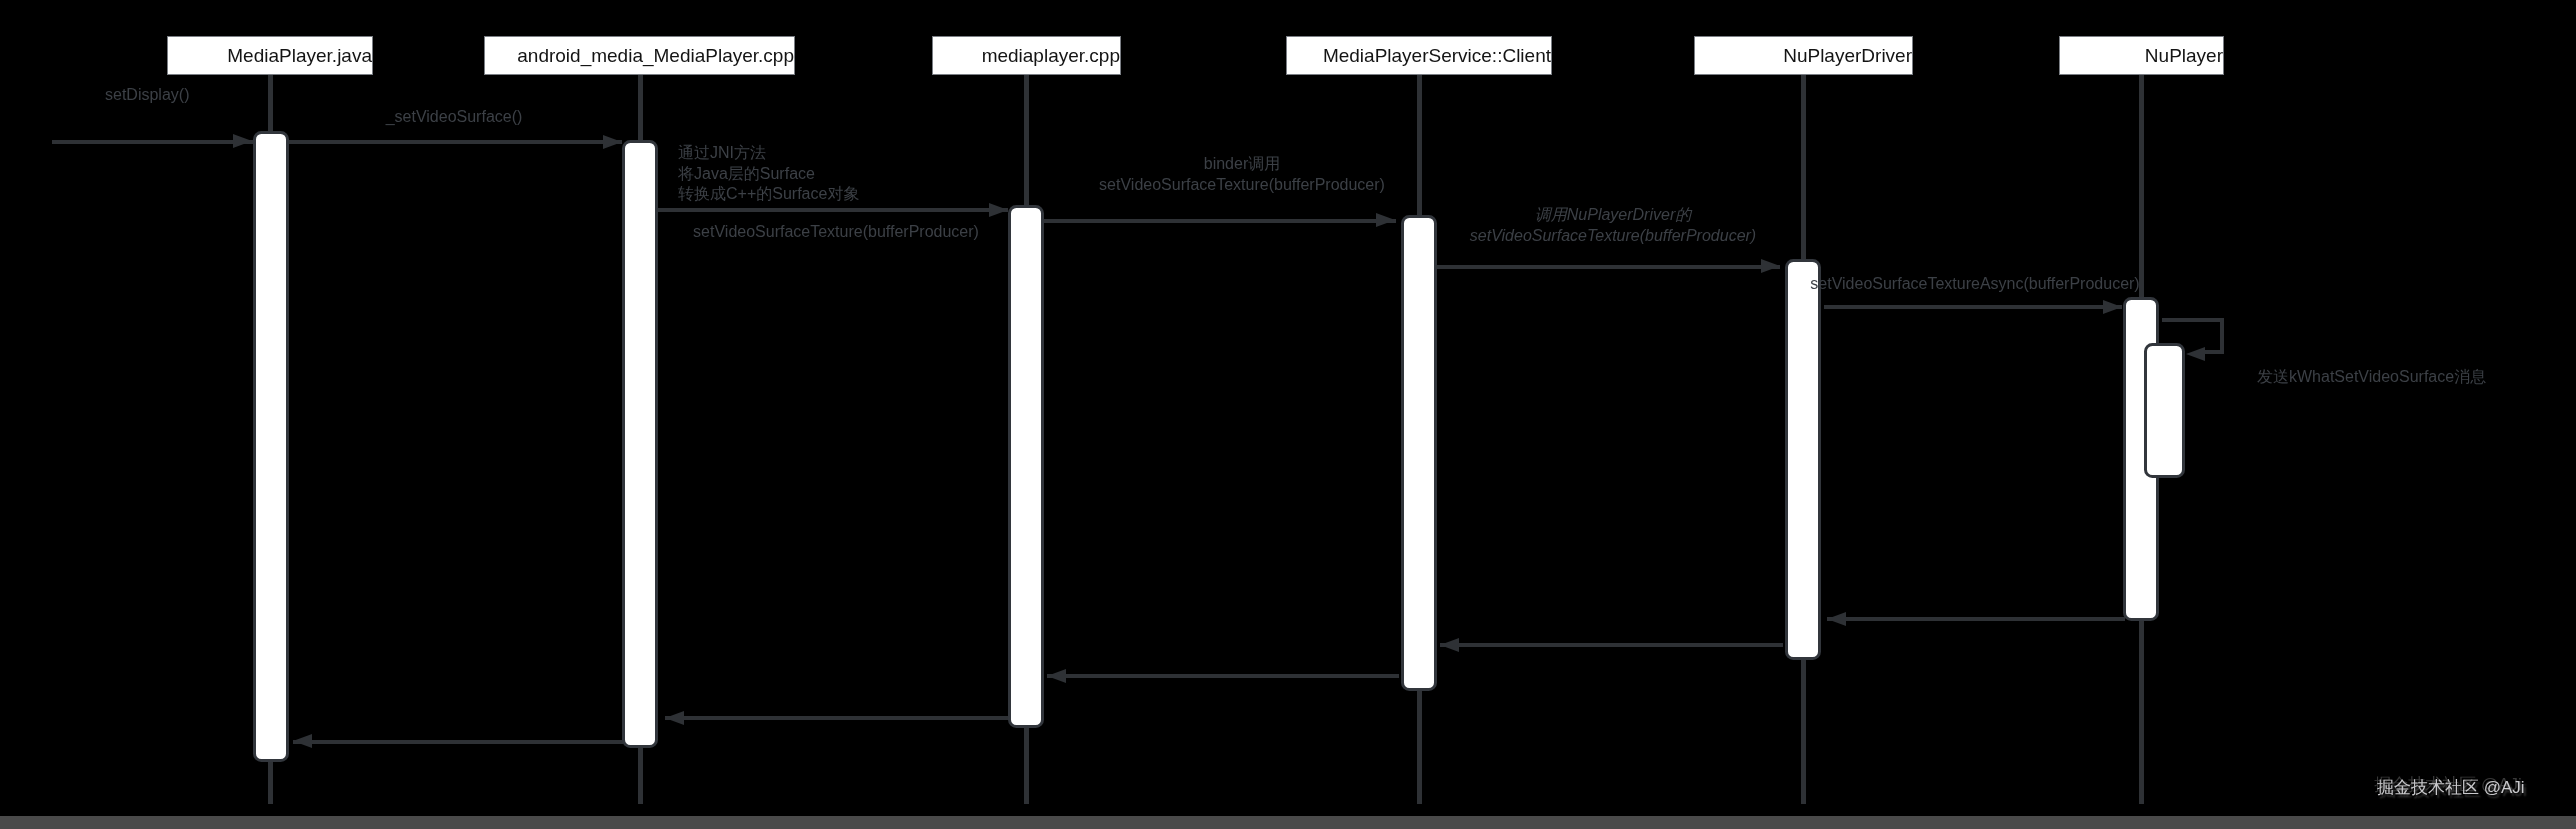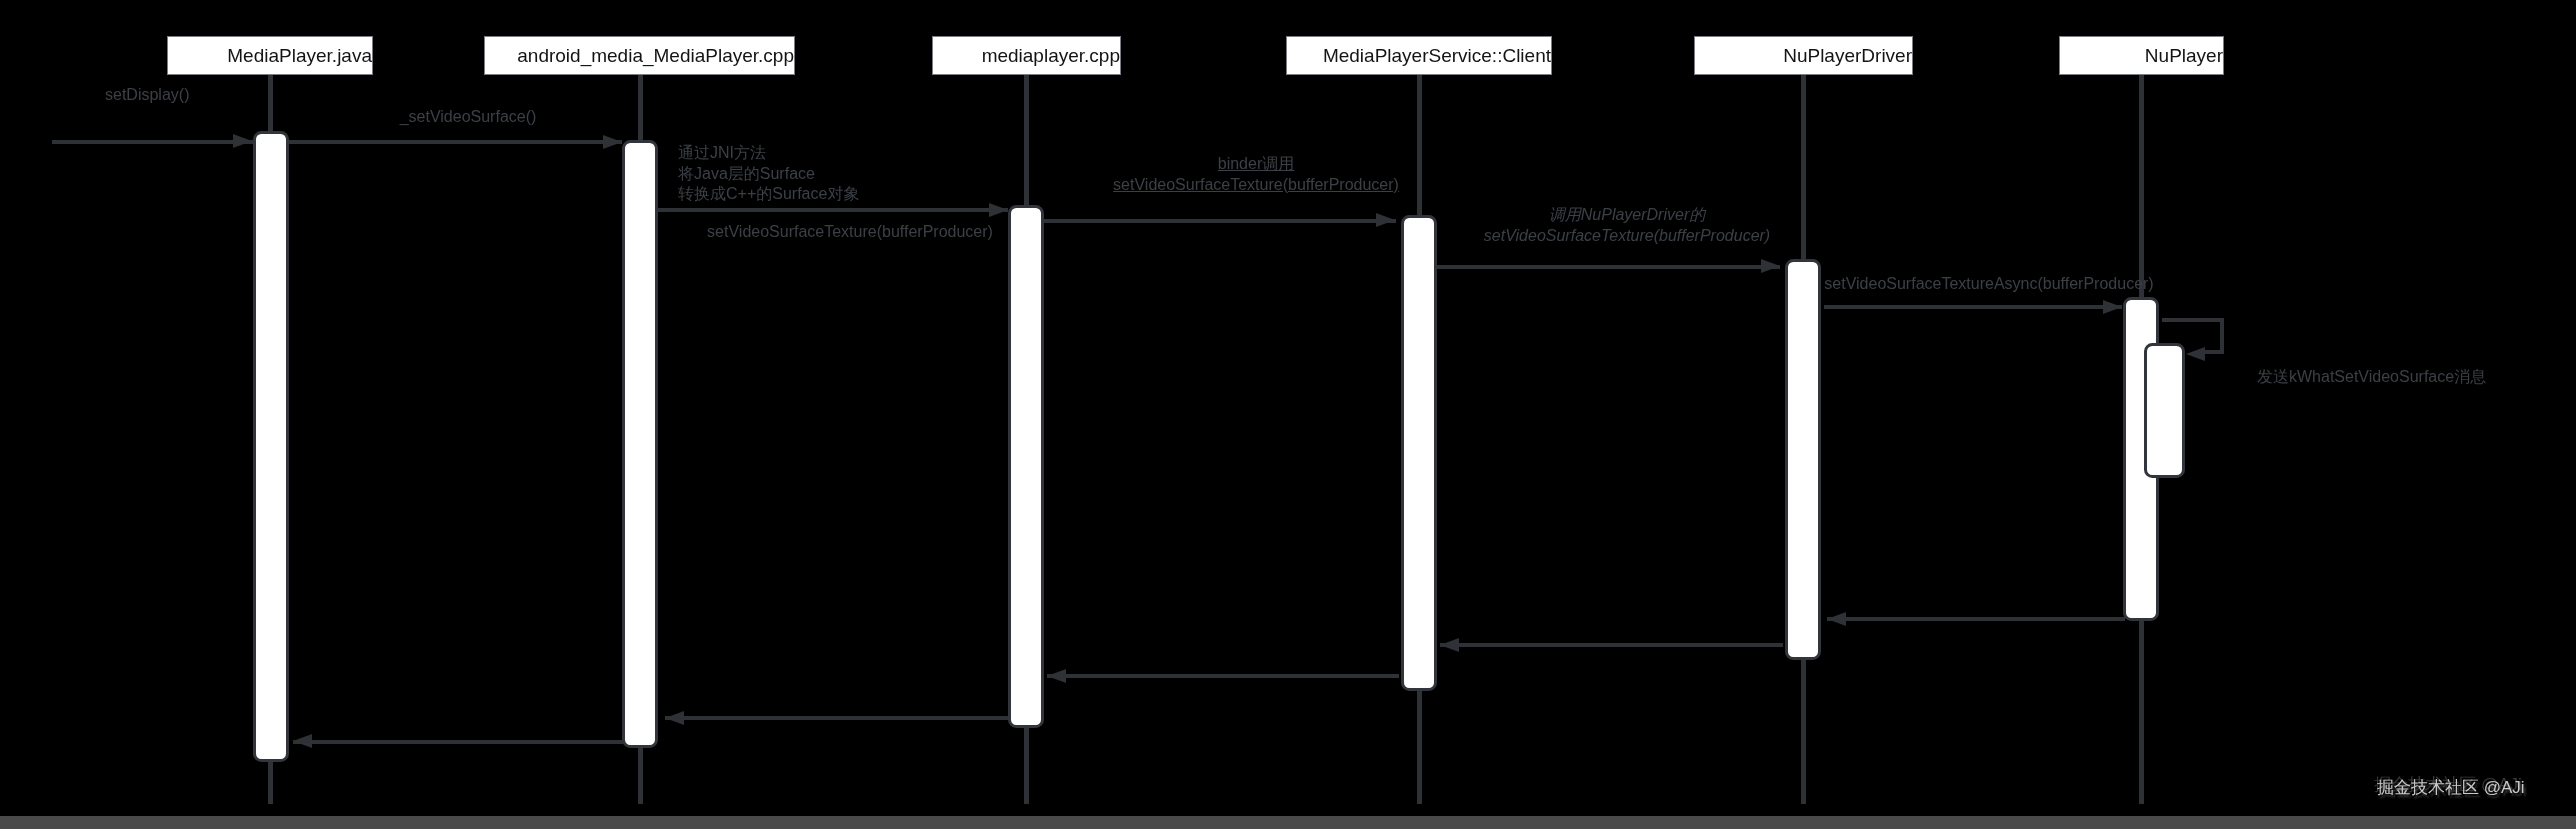--- a/index.html
+++ b/index.html
@@ -15,21 +15,21 @@
         border:3.4px solid var(--barborder,#32363c);box-sizing:border-box;
         border-radius:8.3px;z-index:3;}
   .aline{position:absolute;height:4.1px;background:var(--line,#2e3135);z-index:2;}
   .seg{position:absolute;background:var(--line,#2e3135);z-index:2;}
   .ahead-right{position:absolute;width:0;height:0;border-top:7.6px solid transparent;
         border-bottom:7.6px solid transparent;border-left:19px solid var(--line,#2e3135);z-index:2;}
   .ahead-left{position:absolute;width:0;height:0;border-top:7.6px solid transparent;
         border-bottom:7.6px solid transparent;border-right:19px solid var(--line,#2e3135);z-index:2;}
   .mlabel{position:absolute;font-size:16px;line-height:20.6px;color:var(--labeltext,#3c4046);
         white-space:nowrap;z-index:4;}
-  .mlabel.center{transform:translateX(-50%);text-align:center;margin-left:14px;}
+  .mlabel.center{transform:translateX(-50%);text-align:center;}
   #watermark{position:absolute;left:2377px;top:776px;font-size:17px;
         color:var(--wm,#c9c9cc);white-space:nowrap;z-index:6;
         text-shadow:2.1px 2.8px 2.1px #3a3a3a,-2.8px -3.4px 0 rgba(160,160,160,0.35);}
   #bottom-bar{position:absolute;left:0;bottom:0;width:2576px;height:13.8px;
         background:var(--bbar,#4a4a4a);z-index:7;}
 </style>
 </head>
 <body>
 
 <div id="stage">
@@ -80,21 +80,21 @@
       <div class="mlabel" style="left: 678px; top: 143px;">
         <div>通过JNI方法</div>
         <div>将Java层的Surface</div>
         <div>转换成C++的Surface对象</div>
       </div>
       <div class="mlabel center" style="left: 836px; top: 222px;">
         <div>setVideoSurfaceTexture(bufferProducer)</div>
       </div>
       <div class="aline" style="left: 1044px; top: 219px; width: 352px;"></div>
       <div class="ahead-right" style="left: 1376px; top: 213px;"></div>
-      <div class="mlabel center" style="left: 1242px; top: 154px; text-decoration: underline;">
+      <div class="mlabel center" style="left: 1242px; top: 154px;">
         <div>binder调用</div>
         <div>setVideoSurfaceTexture(bufferProducer)</div>
       </div>
       <div class="aline" style="left: 1437px; top: 265px; width: 343px;"></div>
       <div class="ahead-right" style="left: 1761px; top: 259px;"></div>
       <div class="mlabel center" style="left: 1613px; top: 205px; font-style: italic;">
         <div>调用NuPlayerDriver的</div>
         <div>setVideoSurfaceTexture(bufferProducer)</div>
       </div>
       <div class="aline" style="left: 1824px; top: 305px; width: 298px;"></div>

